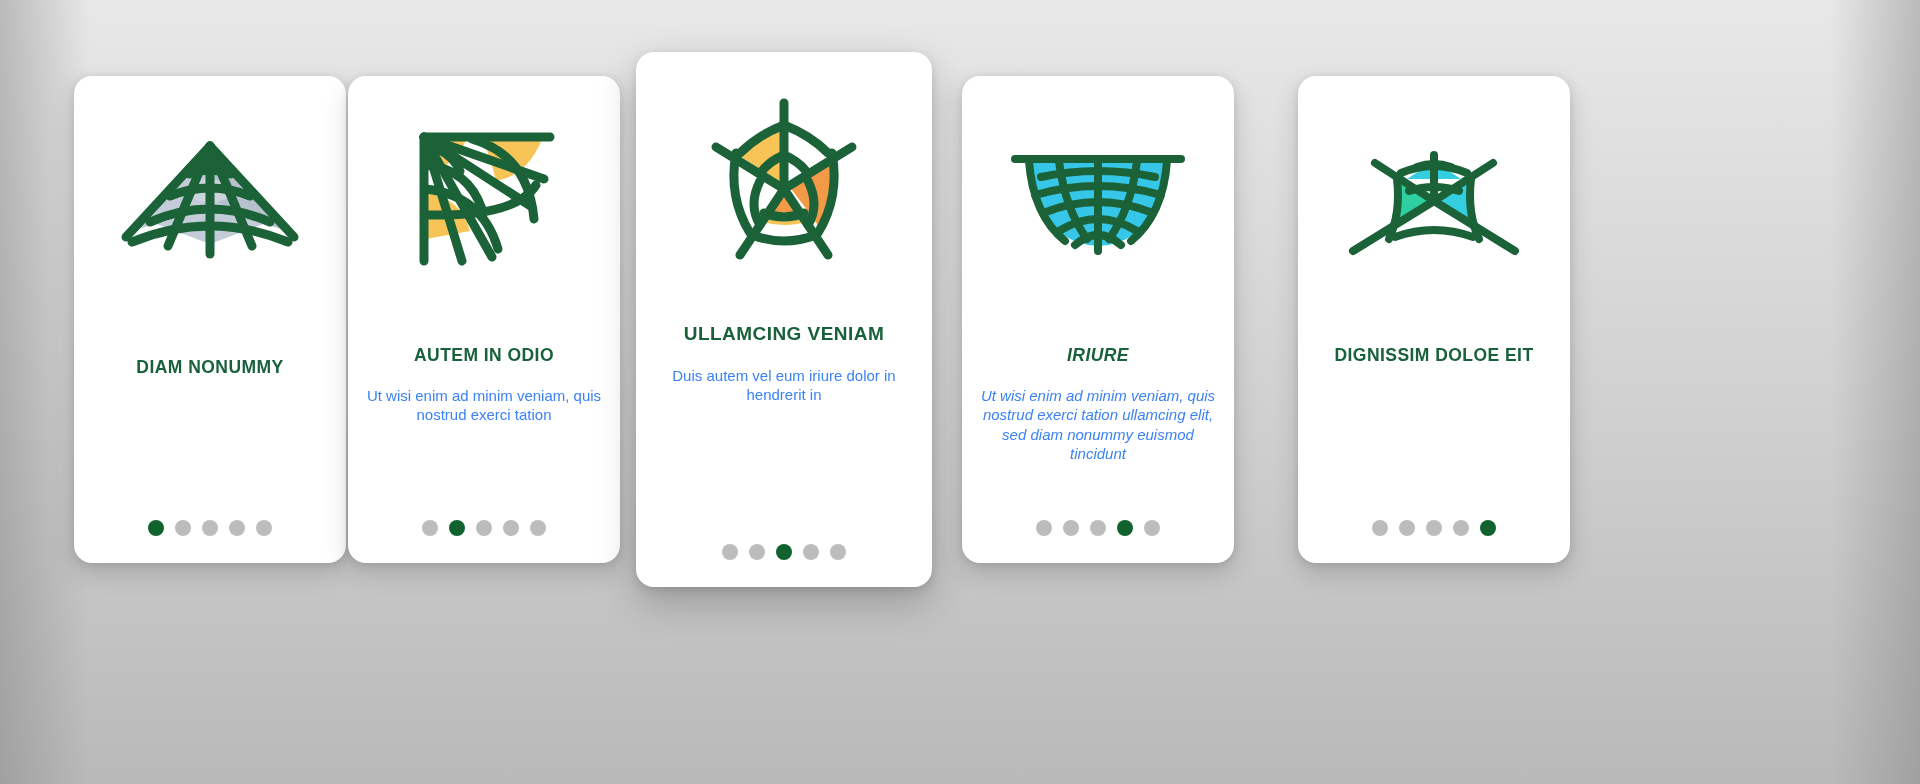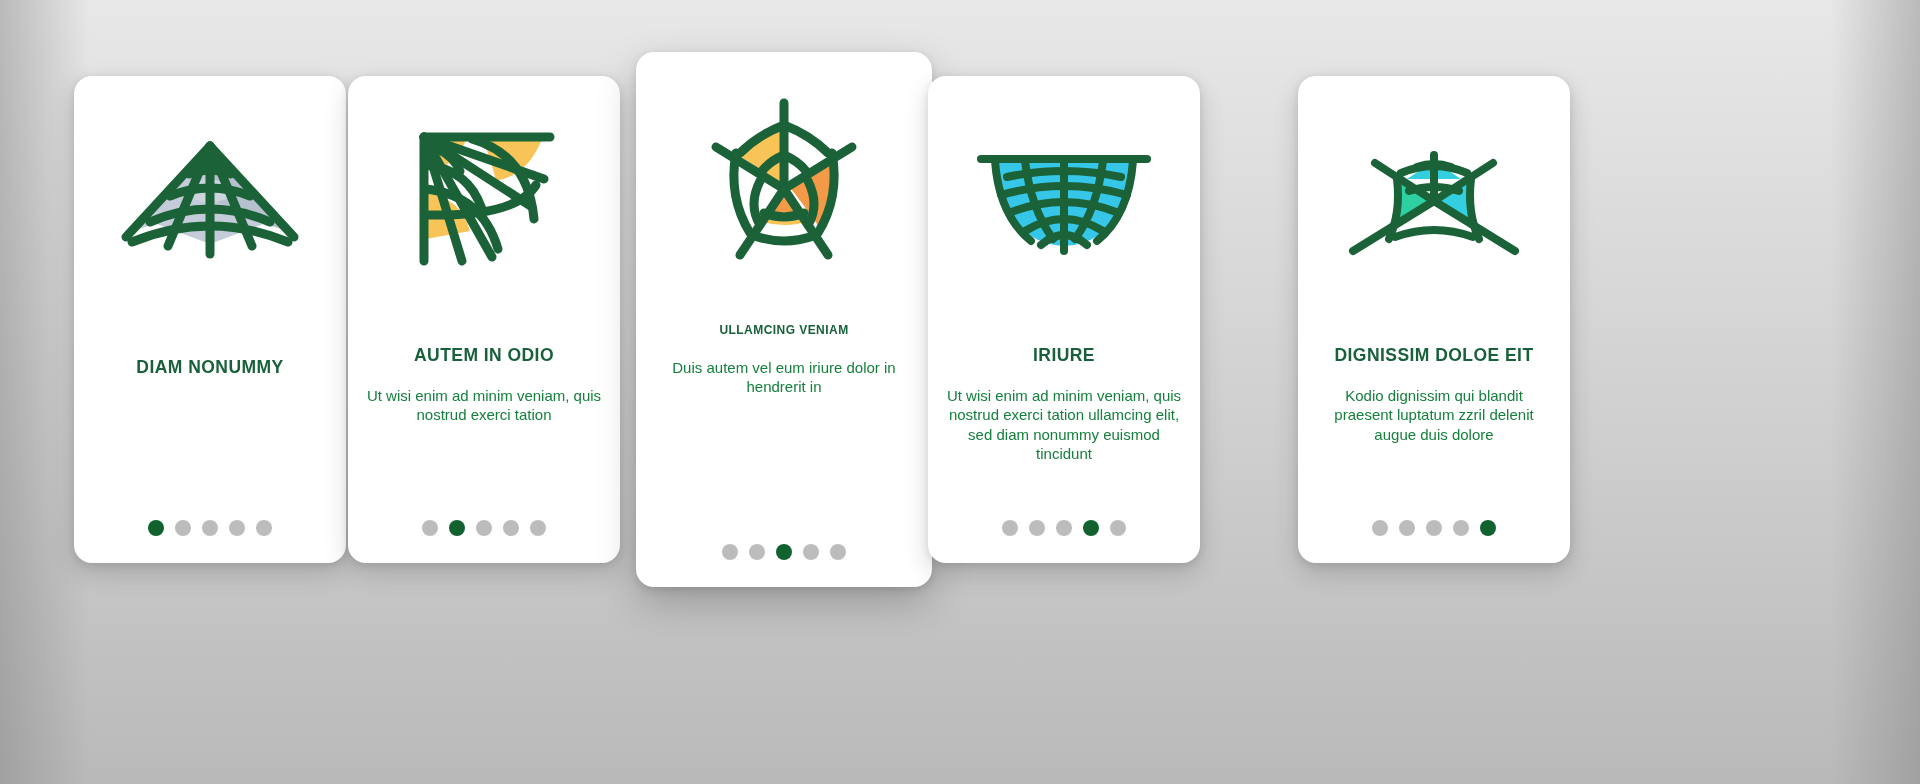--- a/index.html
+++ b/index.html
@@ -44,21 +44,21 @@
   }
 
   
   .card.side {
     top: 76px;
     width: 272px;
     height: 487px;
   }
   .card.c1 { left: 74px; gap: 12px; }
   .card.c2 { left: 348px; }
-  .card.c4 { left: 928px; }
+  .card.c4 { left: 962px; font-style: italic; }
   .card.c5 { left: 1298px; }
 
   
   .card.center {
     top: 52px;
     left: 636px;
     width: 296px;
     height: 535px;
     box-shadow: 0 16px 40px rgba(0,0,0,0.22), 0 3px 10px rgba(0,0,0,0.12);
   }
@@ -76,24 +76,24 @@
 
   .card-title {
     color: #18613a;
     font-weight: 700;
     letter-spacing: 0.45px;
     text-align: center;
     line-height: 1.1;
     padding: 0 10px;
   }
   .card.side .card-title { font-size: 17.5px; margin-top: 42px; }
-  .card.center .card-title { font-size: 12px; margin-top: 32px; }
+  .card.center .card-title { font-size: 19px; margin-top: 32px; }
 
   .card-desc {
-    color: #15803d;
+    color: #3b82f6;
     text-align: center;
     font-size: 15px;
     line-height: 1.28;
     padding: 0 18px;
   }
   .card.side .card-desc { margin-top: 21px; }
   .card.center .card-desc { margin-top: 21px; }
 
   .more-info-btn {
     margin-top: 26px;
@@ -287,21 +287,20 @@
           <path d="M78 28 Q95 22 112 28"></path>
           <path d="M62 34 Q95 20 128 34"></path>
           <path d="M58 40 Q62 74 50 100"></path>
           <path d="M132 40 Q128 74 140 100"></path>
           <path d="M70 52 Q95 44 120 52"></path>
           <path d="M56 98 Q95 84 134 98"></path>
         </g>
       </svg>
     </div>
     <div class="card-title">DIGNISSIM DOLOE EIT</div>
-    <div class="card-desc">Kodio dignissim qui blandit praesent luptatum zzril delenit augue duis dolore</div>
     <div class="dots">
       <span class="dot"></span>
       <span class="dot"></span>
       <span class="dot"></span>
       <span class="dot"></span>
       <span class="dot active"></span>
     </div>
   </div>
 
 </div>

